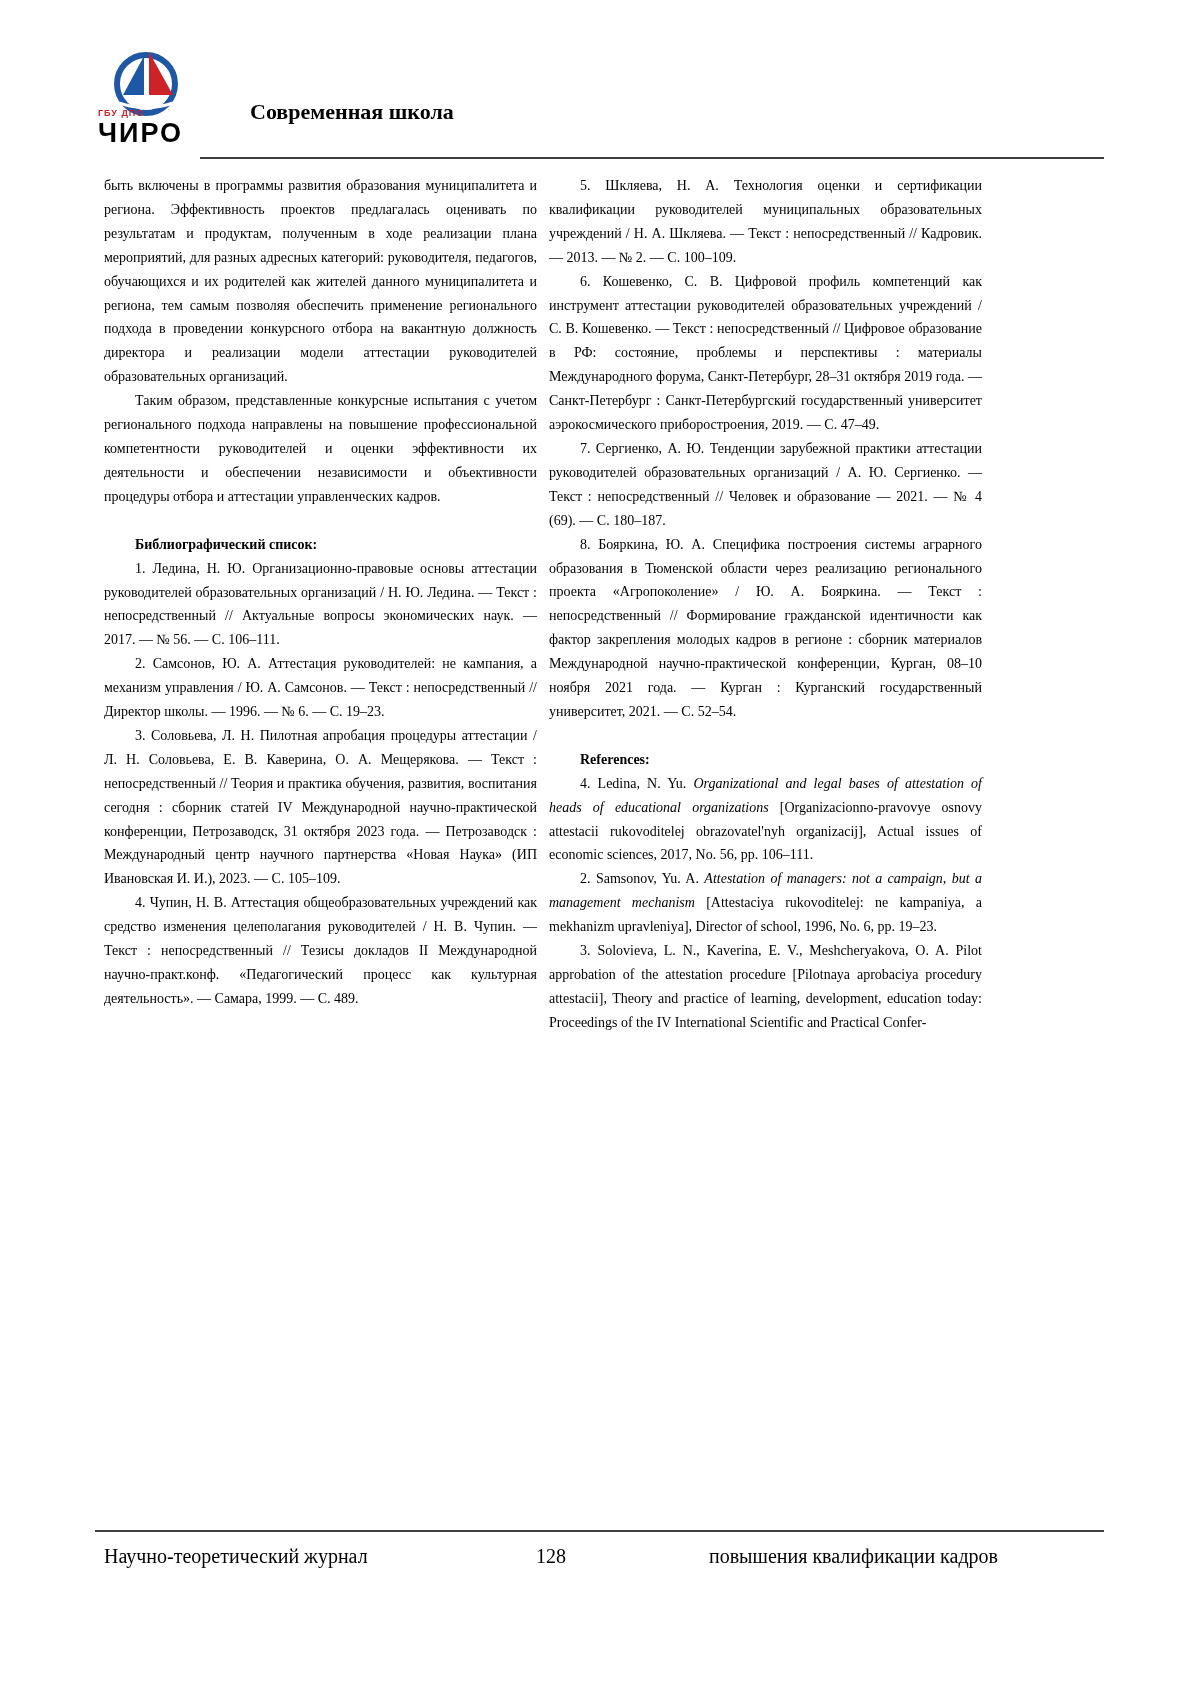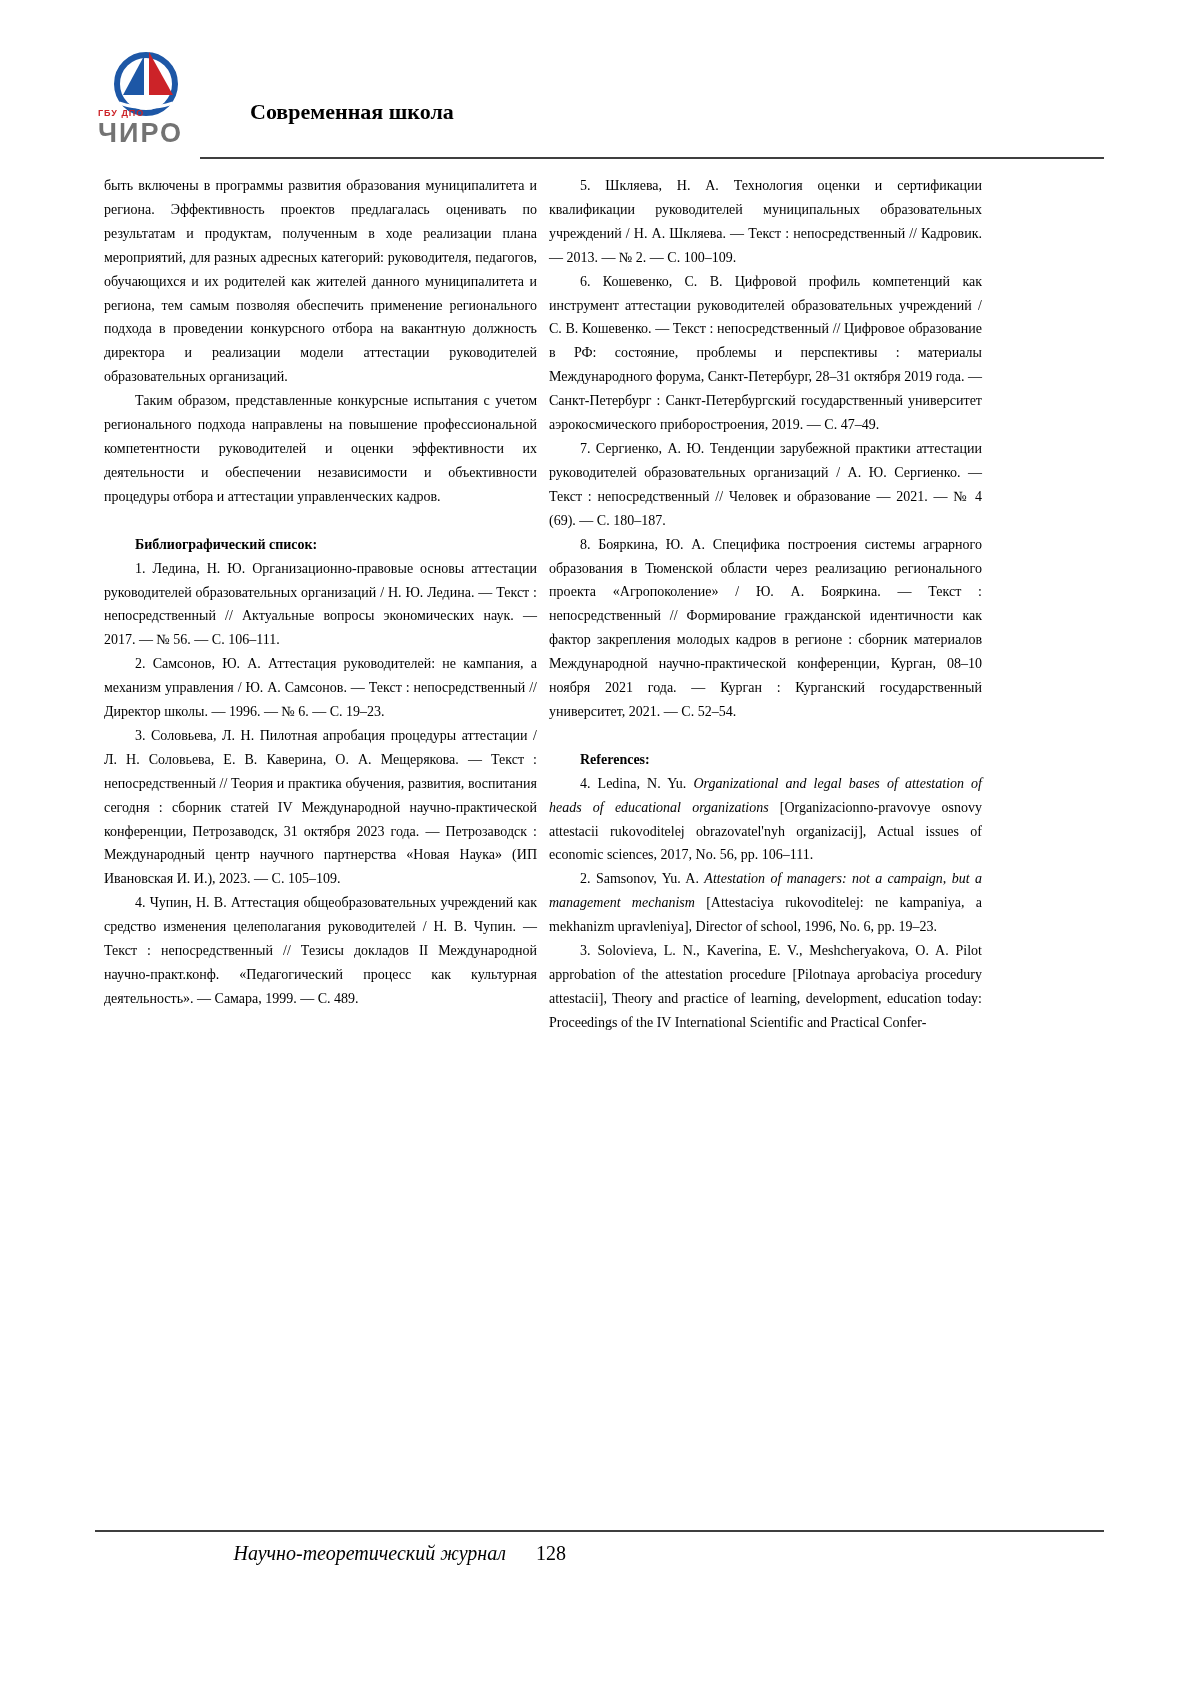--- a/index.html
+++ b/index.html
@@ -28,21 +28,21 @@
     font-size: 9px;
     font-weight: bold;
     color: #cc2328;
     letter-spacing: 1px;
     margin-top: -16px;
   }
   .logo-text {
     font-family: "Liberation Sans", sans-serif;
     font-size: 27px;
     font-weight: bold;
-    color: #737373;
+    color: #000000;
     letter-spacing: 2px;
     margin-top: 0px;
   }
   .journal-title {
     position: absolute;
     left: 214px;
     top: 99px;
     font-size: 22px;
     font-weight: bold;
     margin-left: 36px;
@@ -90,21 +90,21 @@
   }
   .footer-row {
     position: absolute;
     left: 104px;
     top: 1542px;
     width: 894px;
     display: flex;
     align-items: center;
     font-size: 20px;
   }
-  .footer-left { flex: 1; text-align: right; font-style: italic; }
+  .footer-left { flex: 1; text-align: left; }
   .footer-page { width: 90px; text-align: center; }
   .footer-right { flex: 1; text-align: right; line-height: 29px; }
 </style>
 </head>
 <body>
 
 <div>
 
   <div class="logo">
     <svg width="86" height="76" viewBox="0 0 86 76" aria-hidden="true">
@@ -146,16 +146,17 @@
       <p class="para" lang="en"><span>3. Solovieva, L. N., Kaverina, E. V., Meshcheryakova, O. A. Pilot approbation of the attestation procedure [Pilotnaya aprobaciya procedury attestacii], Theory and practice of learning, development, education today: Proceedings of the IV International Scientific and Practical Confer-</span><span class="it"></span><span></span></p>
     </section>
 
   </div>
 
   <div class="footer-rule"></div>
   <div class="footer-row">
     <div class="footer-left">Научно-теоретический журнал</div>
     <div class="footer-page">128</div>
     <div class="footer-right">
+      <div>повышения квалификации кадров</div>
     </div>
   </div>
 
 </div>
 
 </body></html>

